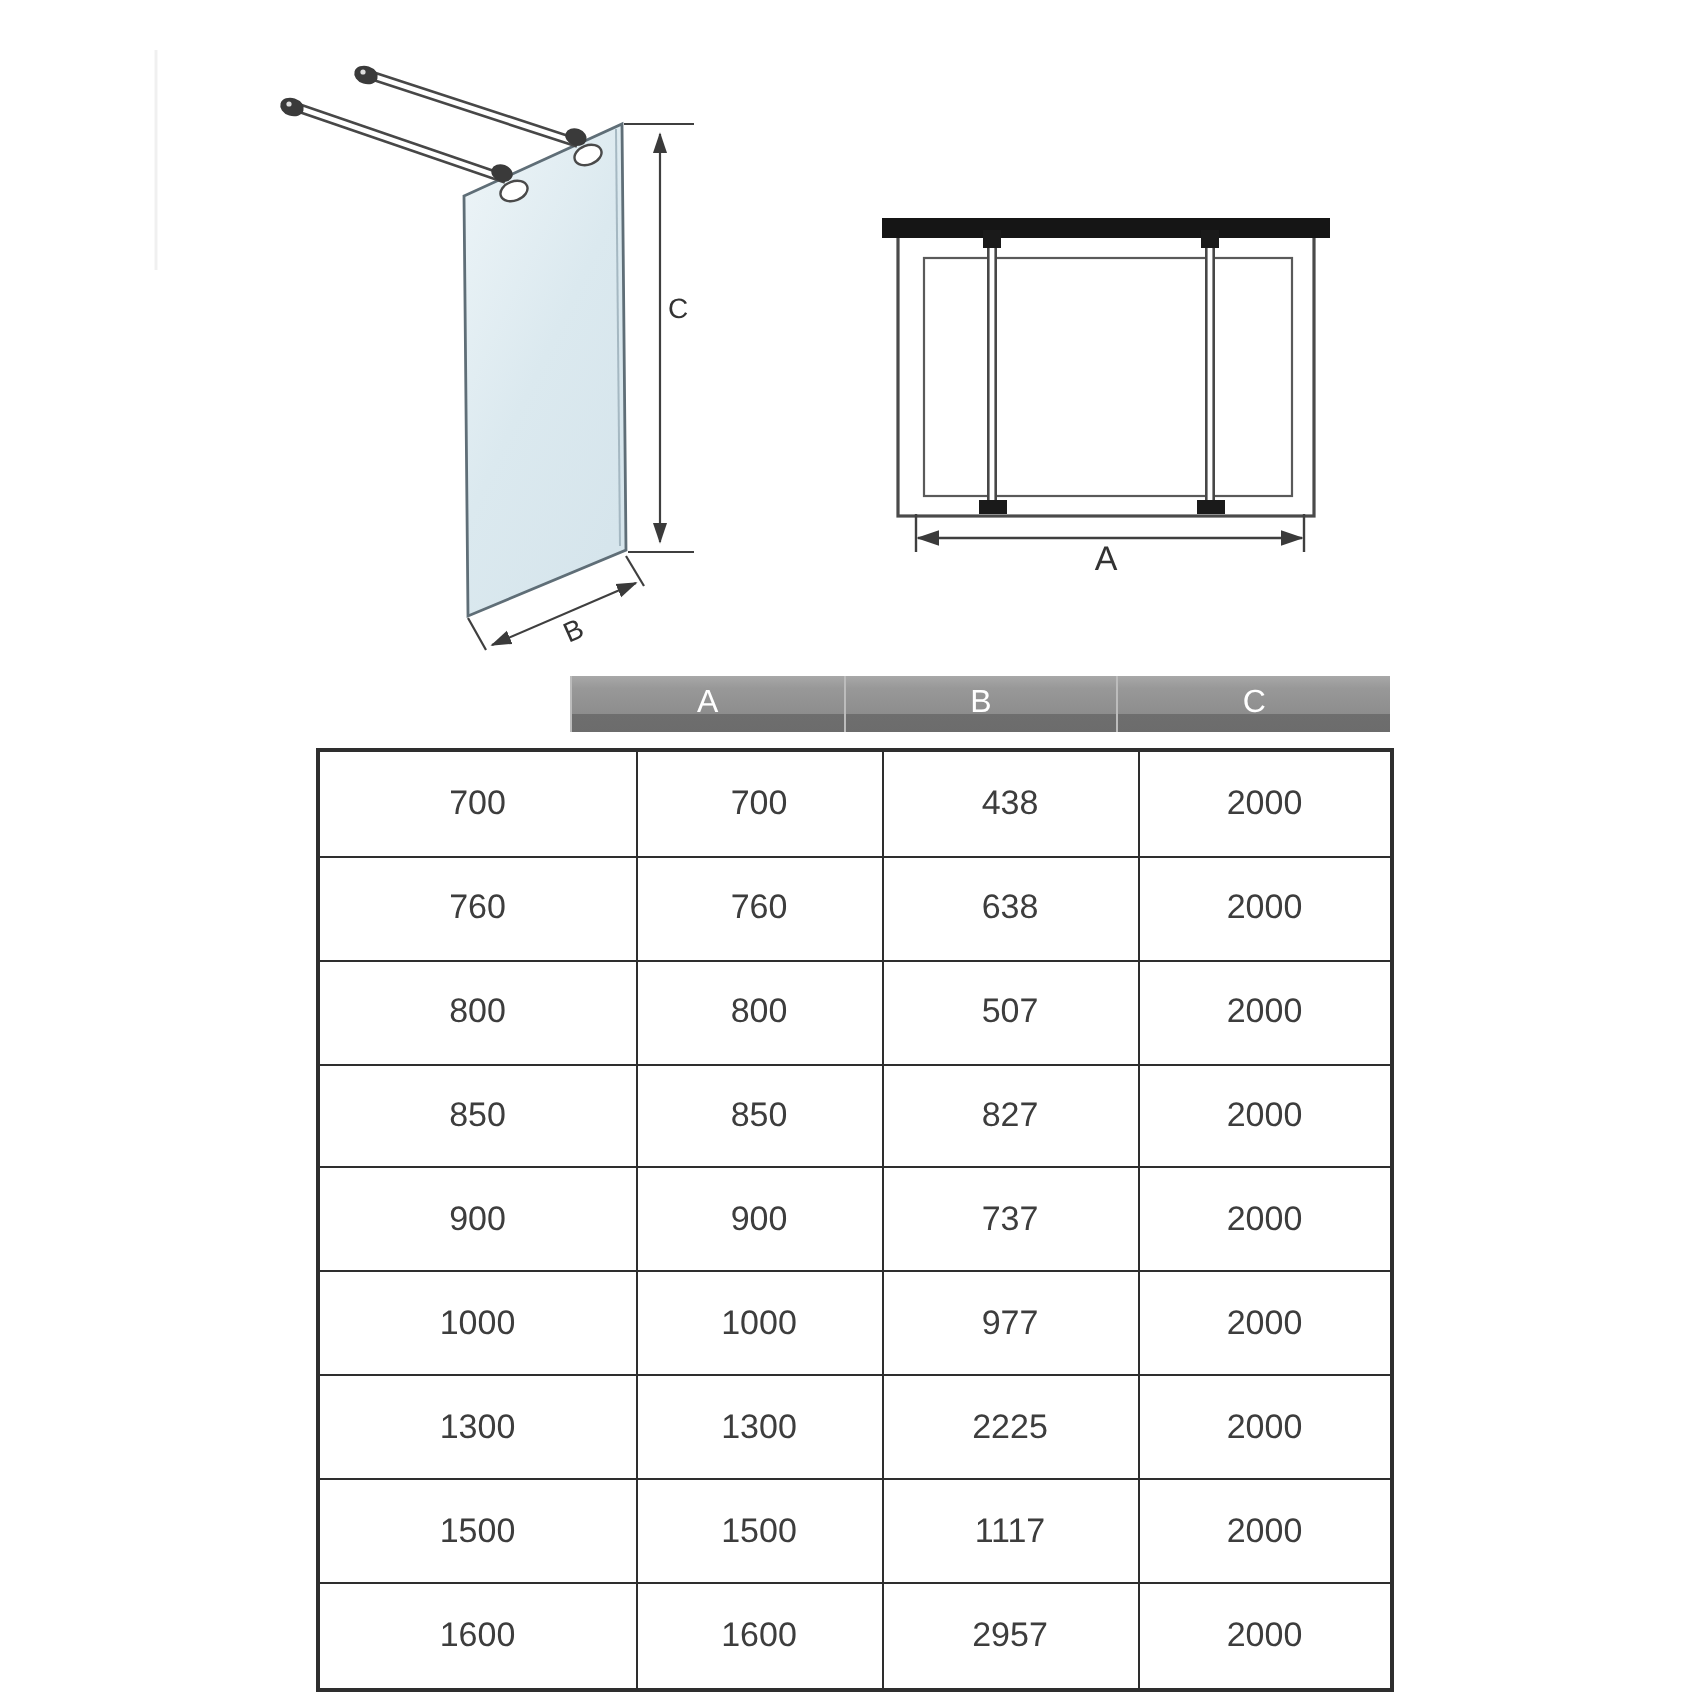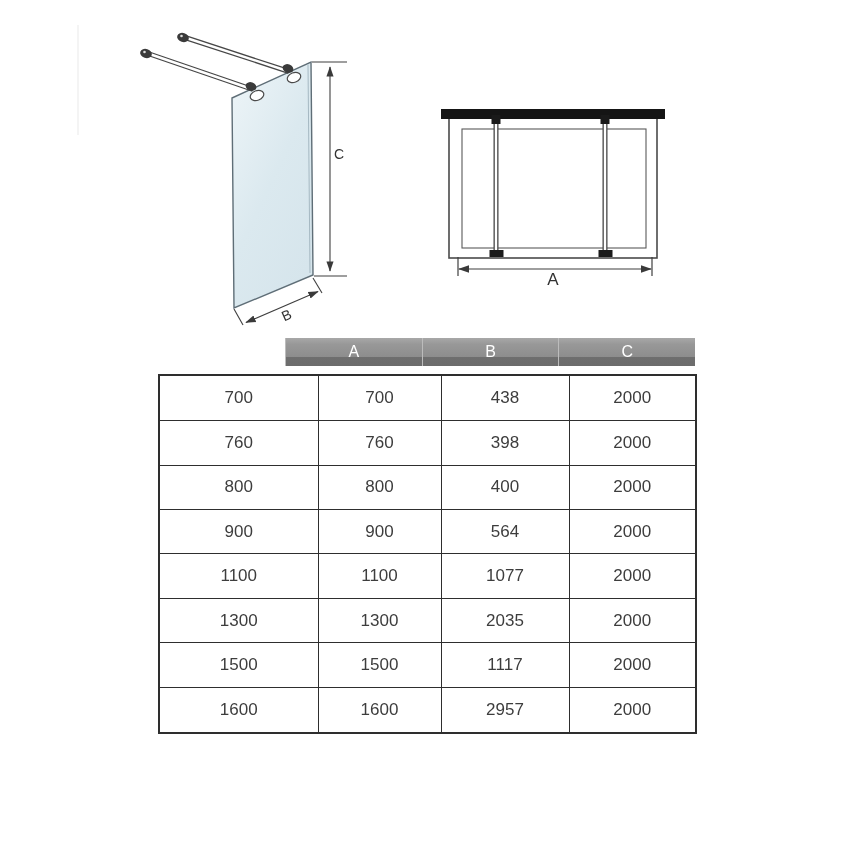--- a/index.html
+++ b/index.html
@@ -31,21 +31,21 @@
     flex:1;
     font-size:16px;
     background:linear-gradient(to bottom,
       #a8a8a8 0%, #989898 22%, #8d8d8d 68%, #6e6e6e 68%, #6c6c6c 100%);
     border-left:1px solid #bcbcbc;
   }
 
   
   .size-table{
     position:absolute;left:158px;top:374px;
-    width:537px;height:360px;
+    width:537px;height:472px;
     border-collapse:collapse;table-layout:fixed;
     font-size:17px;color:#3d3d3d;
     border:2.5px solid #2e2e2e;
   }
   .size-table td{
     border:1.5px solid #2e2e2e;
     text-align:center;vertical-align:middle;
     padding:0;
   }
 
@@ -153,45 +153,51 @@
   <tbody>
       <tr>
         <td>700</td>
         <td>700</td>
         <td>438</td>
         <td>2000</td>
       </tr>
       <tr>
         <td>760</td>
         <td>760</td>
-        <td>398</td>
+        <td>638</td>
         <td>2000</td>
       </tr>
       <tr>
         <td>800</td>
         <td>800</td>
-        <td>400</td>
+        <td>507</td>
+        <td>2000</td>
+      </tr>
+      <tr>
+        <td>850</td>
+        <td>850</td>
+        <td>827</td>
         <td>2000</td>
       </tr>
       <tr>
         <td>900</td>
         <td>900</td>
-        <td>564</td>
-        <td>2000</td>
-      </tr>
-      <tr>
-        <td>1100</td>
-        <td>1100</td>
-        <td>1077</td>
+        <td>737</td>
+        <td>2000</td>
+      </tr>
+      <tr>
+        <td>1000</td>
+        <td>1000</td>
+        <td>977</td>
         <td>2000</td>
       </tr>
       <tr>
         <td>1300</td>
         <td>1300</td>
-        <td>2035</td>
+        <td>2225</td>
         <td>2000</td>
       </tr>
       <tr>
         <td>1500</td>
         <td>1500</td>
         <td>1117</td>
         <td>2000</td>
       </tr>
       <tr>
         <td>1600</td>

